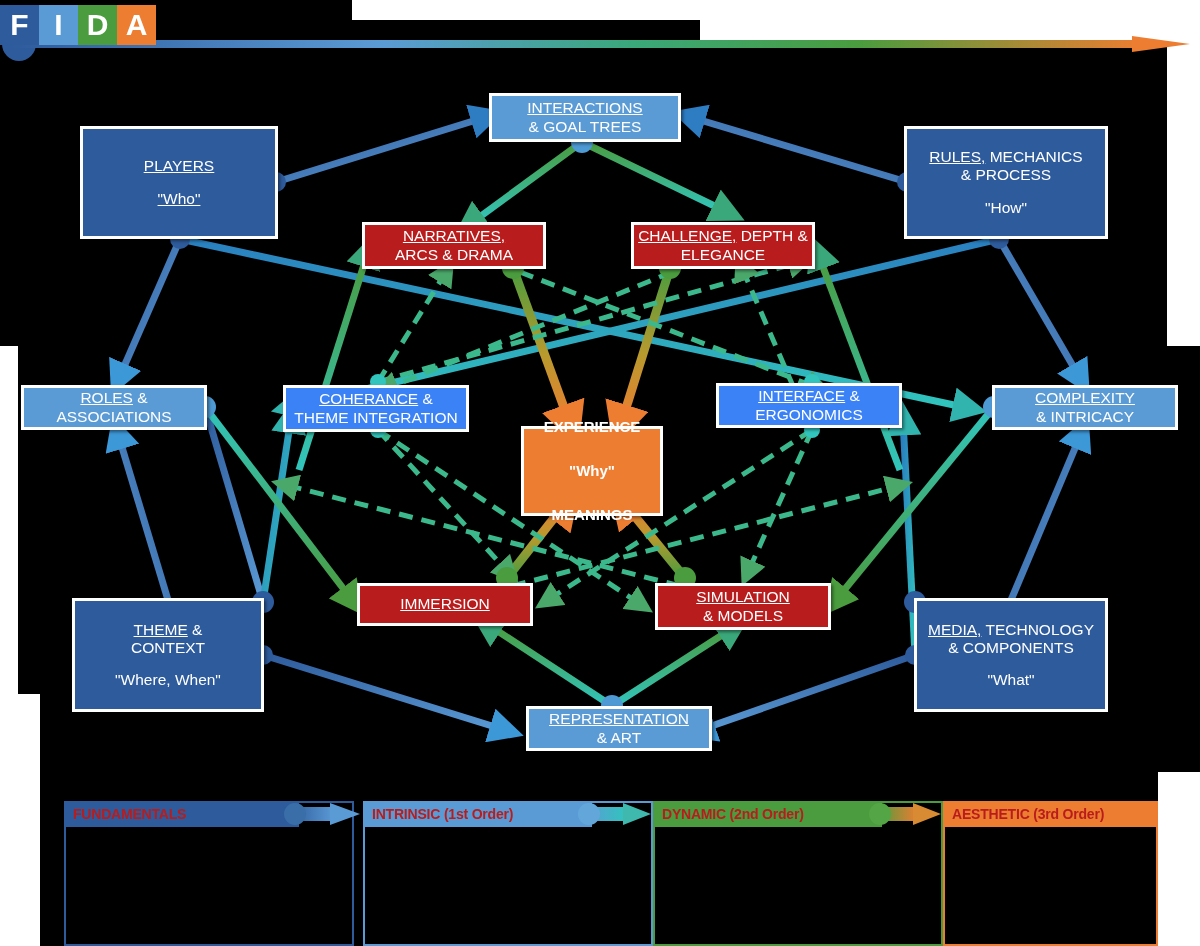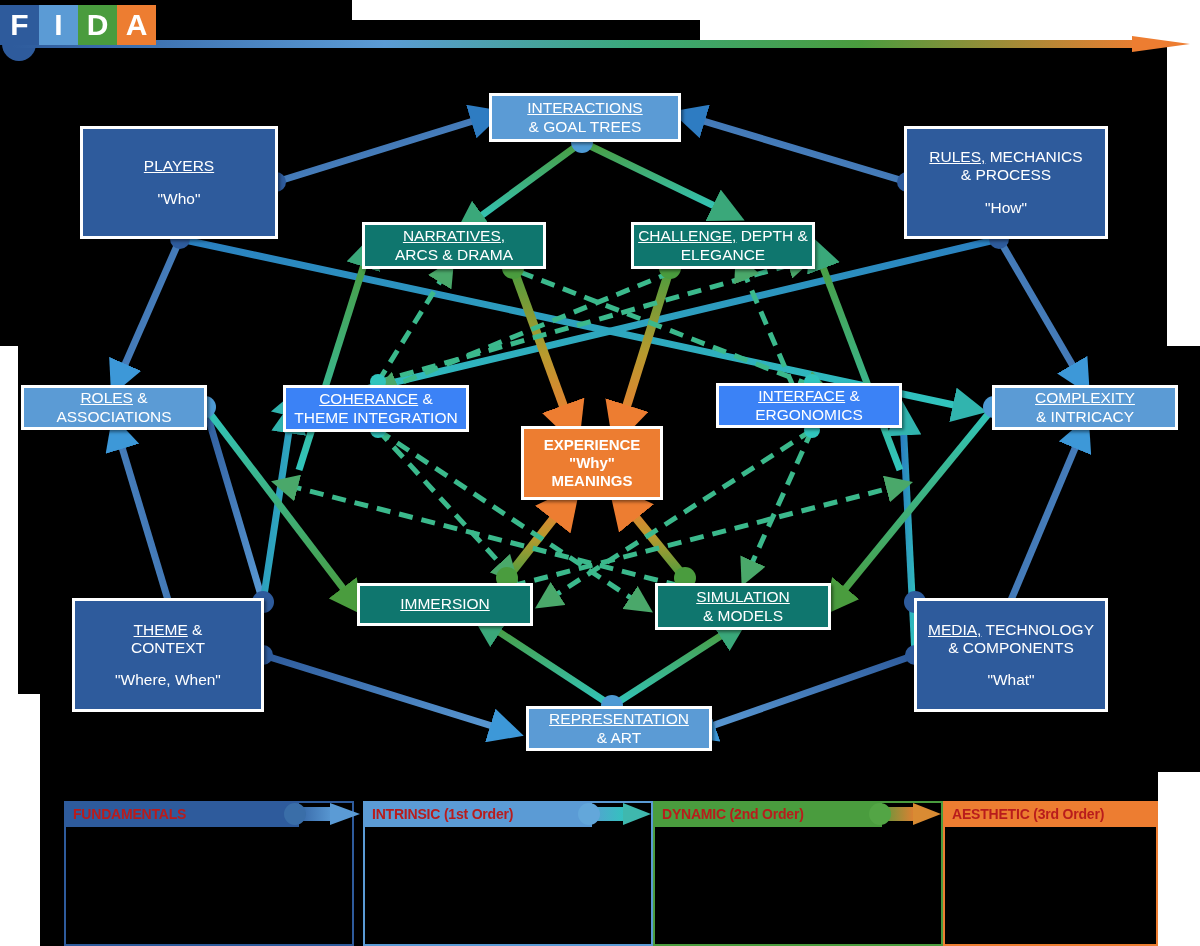--- a/index.html
+++ b/index.html
@@ -26,21 +26,21 @@
   
   .node{position:absolute;box-sizing:border-box;border:3px solid #ffffff;
     color:#ffffff;display:flex;flex-direction:column;align-items:center;
     justify-content:center;text-align:center;line-height:1.18;
     box-shadow:2px 2px 3px rgba(0,0,0,.45);z-index:6;}
   .node .l1,.node .l2,.node .l3{display:block;width:100%;}
   .u{text-decoration:underline;}
 
   .n-fund{background:#2e5b9c;font-size:15.5px;}
   .n-intr{background:#5b9bd5;font-size:15.5px;}
-  .n-dyn {background:#0f766e;font-size:15.5px;}
+  .n-dyn {background:#b91c1c;font-size:15.5px;}
   .n-teal{background:#3b82f6;font-size:15.5px;}
   .n-aes {background:#ed7d31;font-size:15px;font-weight:bold;}
 
   .gap{height:14px;}
 
   
   #wires{position:absolute;left:0;top:0;width:1200px;height:946px;z-index:3;}
 
   
   .legend-box{position:absolute;box-sizing:border-box;background:#000000;
@@ -230,21 +230,21 @@
       <circle cx="670" cy="268" r="11" fill="#4a9c3e"></circle>
       <circle cx="507" cy="578" r="11" fill="#4a9c3e"></circle>
       <circle cx="685" cy="578" r="11" fill="#4a9c3e"></circle>
       <circle cx="378" cy="382" r="8" fill="#31c5bd"></circle>
       <circle cx="378" cy="430" r="8" fill="#31c5bd"></circle>
       <circle cx="812" cy="382" r="8" fill="#31c5bd"></circle>
       <circle cx="812" cy="430" r="8" fill="#31c5bd"></circle>
     </g>
   </svg>
 
-  <div class="node n-fund" style="left:80px;top:126px;width:198px;height:113px;">
+  <div class="node n-fund" style="left:80px;top:126px;width:198px;height:113px;text-decoration:underline;">
     <span class="l1 u">PLAYERS</span>
     <span class="gap"></span>
     <span class="l3">"Who"</span>
   </div>
 
   <div class="node n-fund" style="left:904px;top:126px;width:204px;height:113px;">
     <span class="l1">
       <span class="u">RULES,</span><span> MECHANICS</span>
     </span>
     <span class="l2">&amp; PROCESS</span>
@@ -320,21 +320,21 @@
     <span class="l2">THEME INTEGRATION</span>
   </div>
 
   <div class="node n-teal" style="left:716px;top:383px;width:186px;height:45px;">
     <span class="l1">
       <span class="u">INTERFACE</span><span> &amp;</span>
     </span>
     <span class="l2">ERGONOMICS</span>
   </div>
 
-  <div class="node n-aes" style="left:521px;top:426px;width:142px;height:74px;">
+  <div class="node n-aes" style="left:521px;top:426px;width:142px;height:90px;gap:26px;">
     <span class="l1">EXPERIENCE</span>
     <span class="l2">"Why"</span>
     <span class="l3">MEANINGS</span>
   </div>
 
   <div class="legend-box lg-f" style="left:64px;top:801px;width:290px;height:145px;"></div>
   <div class="legend-box lg-i" style="left:363px;top:801px;width:290px;height:145px;"></div>
   <div class="legend-box lg-d" style="left:653px;top:801px;width:290px;height:145px;"></div>
   <div class="legend-box lg-a" style="left:943px;top:801px;width:215px;height:145px;"></div>
 

